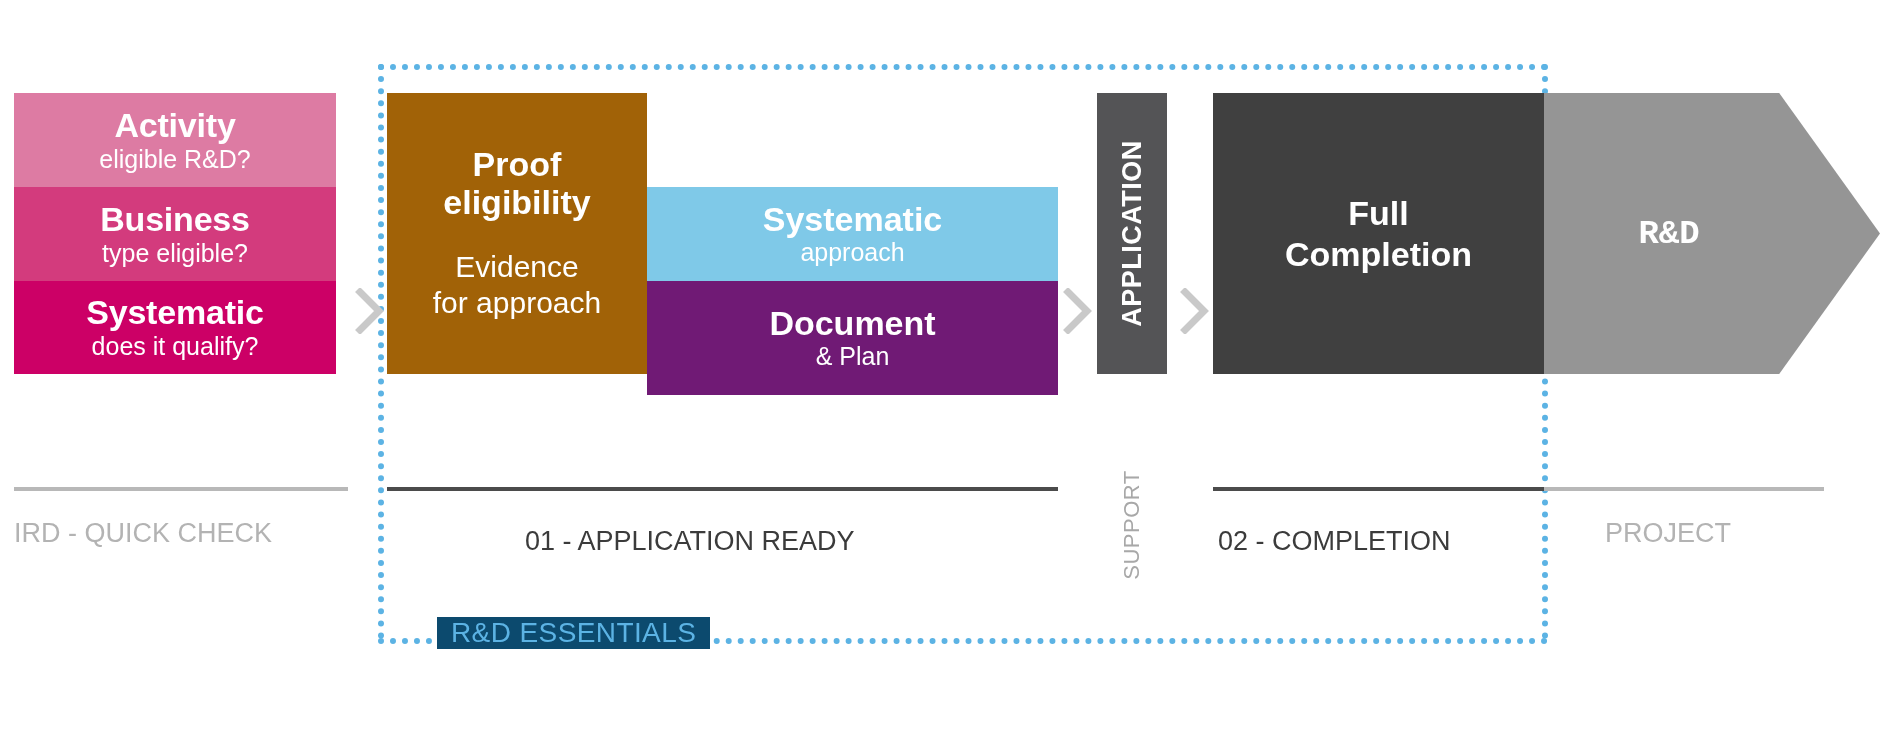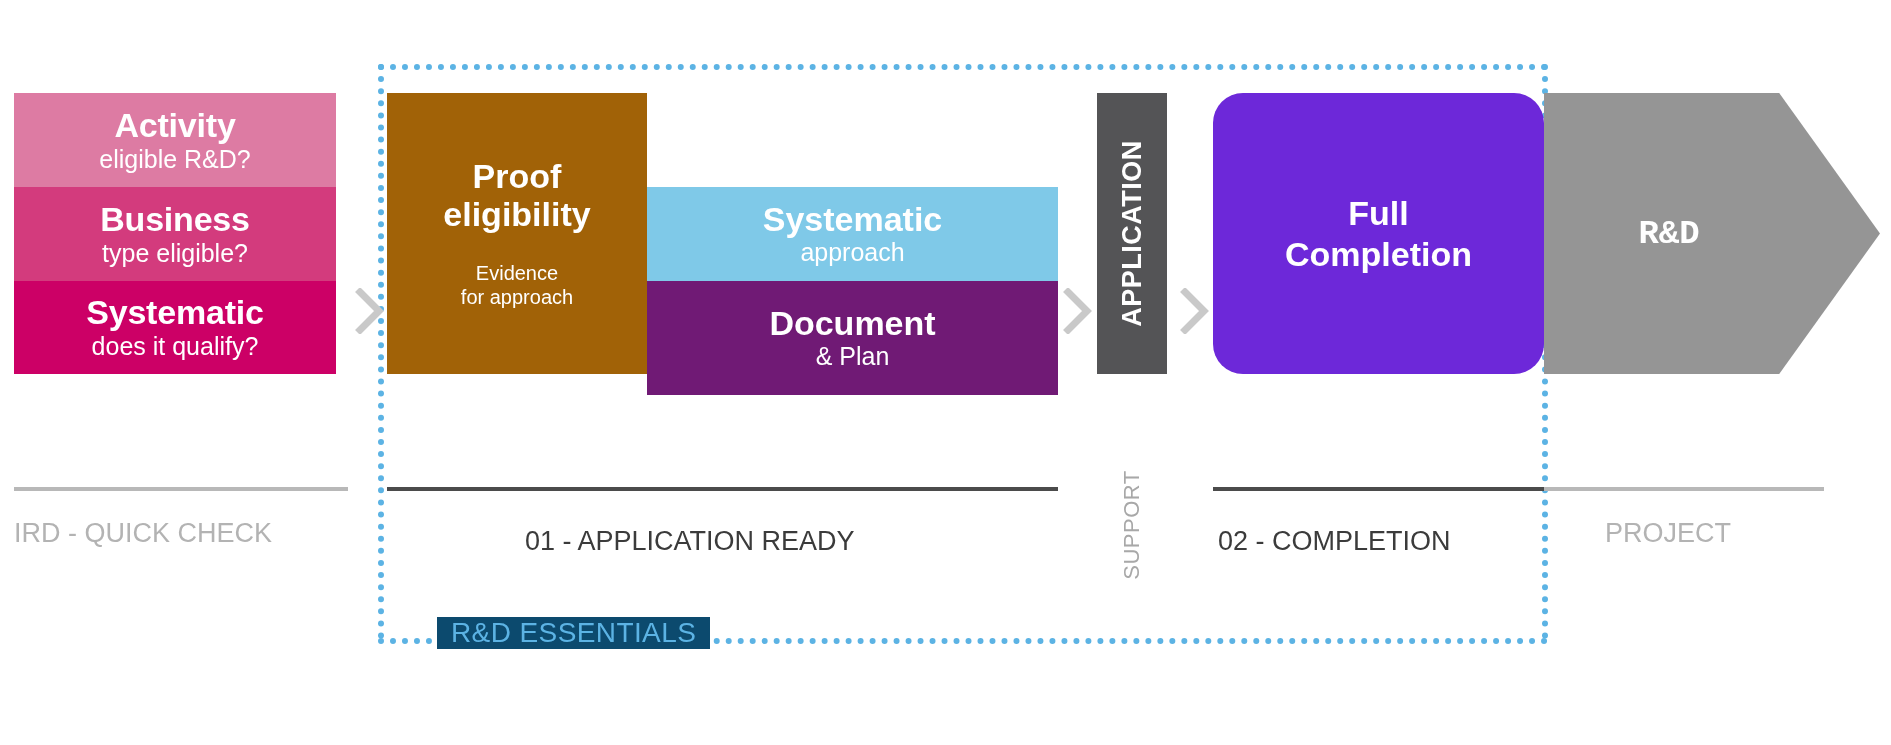--- a/index.html
+++ b/index.html
@@ -75,21 +75,21 @@
     justify-content: center;
     color: #ffffff;
     text-align: center;
   }
   .blue-left .b1 {
     font-size: 34px;
     font-weight: bold;
     line-height: 1.1;
   }
   .blue-left .b2 {
-    font-size: 20px;
+    font-size: 30px;
     font-weight: normal;
     line-height: 1.2;
     margin-top: 28px;
   }
 
   .blue-right {
     position: absolute;
     left: 647px;
     top: 93px;
     width: 411px;
@@ -157,27 +157,26 @@
     white-space: nowrap;
   }
 
   
   .completion {
     position: absolute;
     left: 1213px;
     top: 93px;
     width: 331px;
     height: 281px;
-    background: #6d28d9;
+    background: #404040;
     display: flex;
     align-items: center;
     justify-content: center;
     color: #ffffff;
     text-align: center;
-    border-radius: 30px;
   }
   .completion .c1 {
     font-size: 34px;
     font-weight: bold;
     line-height: 1.18;
   }
   .rd-arrow {
     position: absolute;
     left: 1544px;
     top: 93px;

